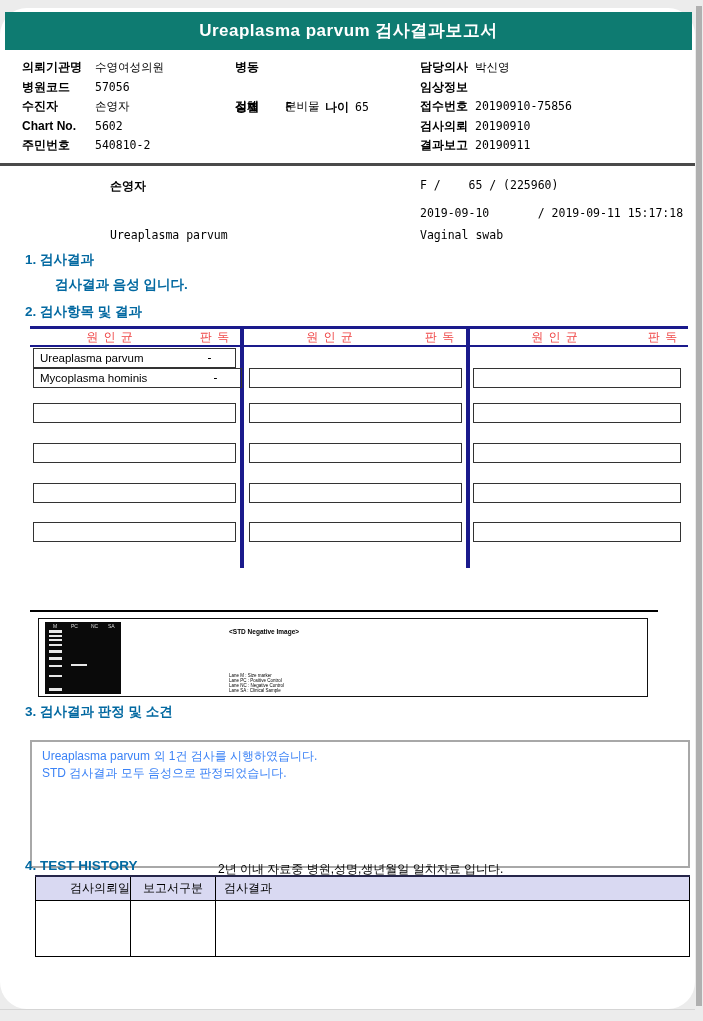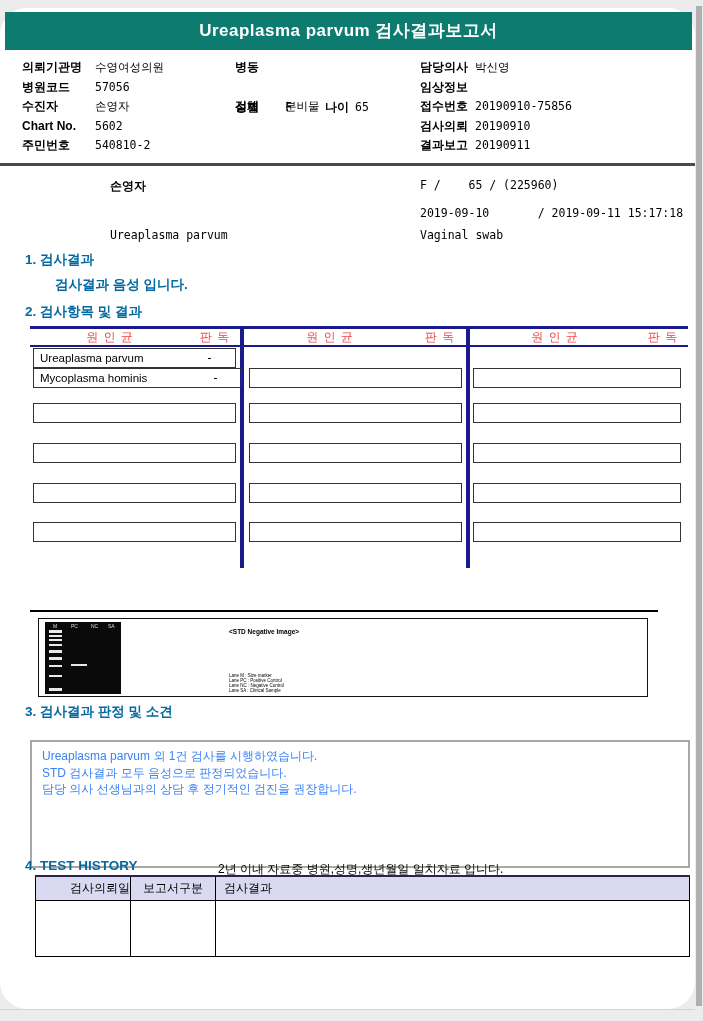--- a/index.html
+++ b/index.html
@@ -173,21 +173,20 @@
         <div>Lane PC : Positive Control</div>
         <div>Lane NC : Negative Control</div>
         <div>Lane SA : Clinical Sample</div>
       </div>
     </div>
 
     <div class="abs h1 sec3-h">3. 검사결과 판정 및 소견</div>
     <div class="abs sec3-box">
       <div>Ureaplasma parvum 외 1건 검사를 시행하였습니다.</div>
       <div>STD 검사결과 모두 음성으로 판정되었습니다.</div>
-      <div>담당 의사 선생님과의 상담 후 정기적인 검진을 권장합니다.</div>
     </div>
 
     <div class="abs h1 sec4-h">4. TEST HISTORY</div>
     <div class="abs sec4-note">2년 이내 자료중 병원,성명,생년월일 일치자료 입니다.</div>
 
     <table class="hist">
       <thead>
         <tr>
           <th class="c1">검사의뢰일</th>
           <th class="c2">보고서구분</th>

